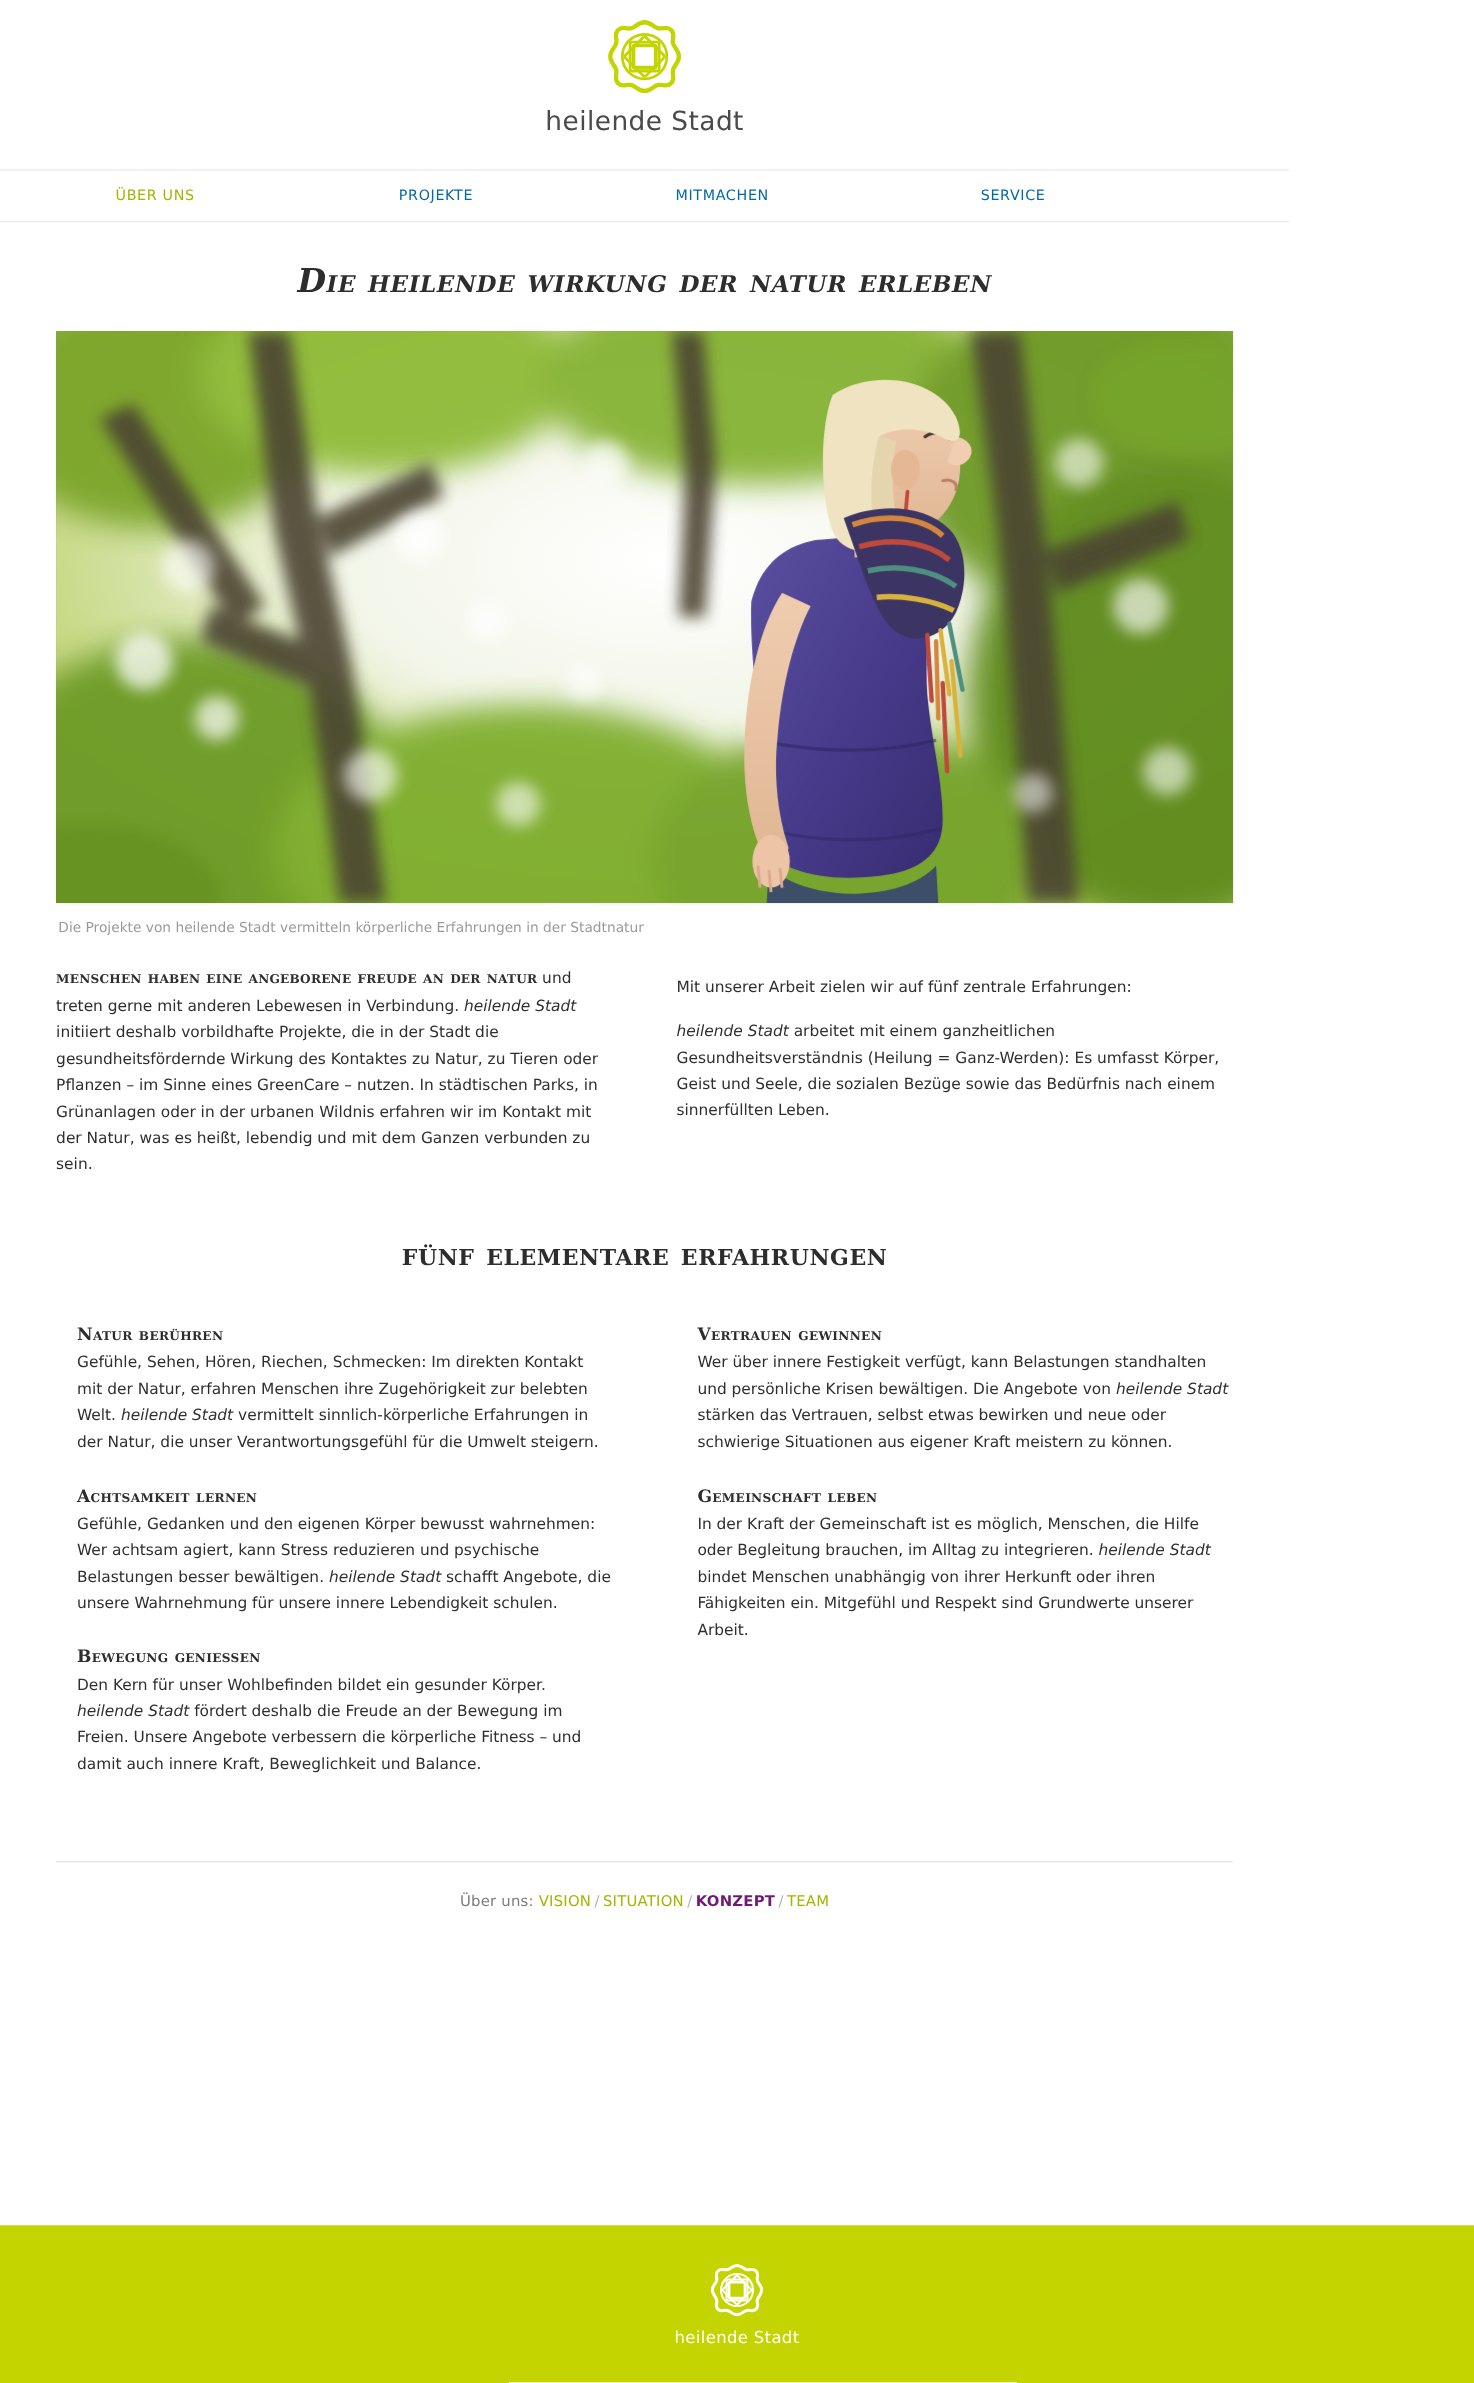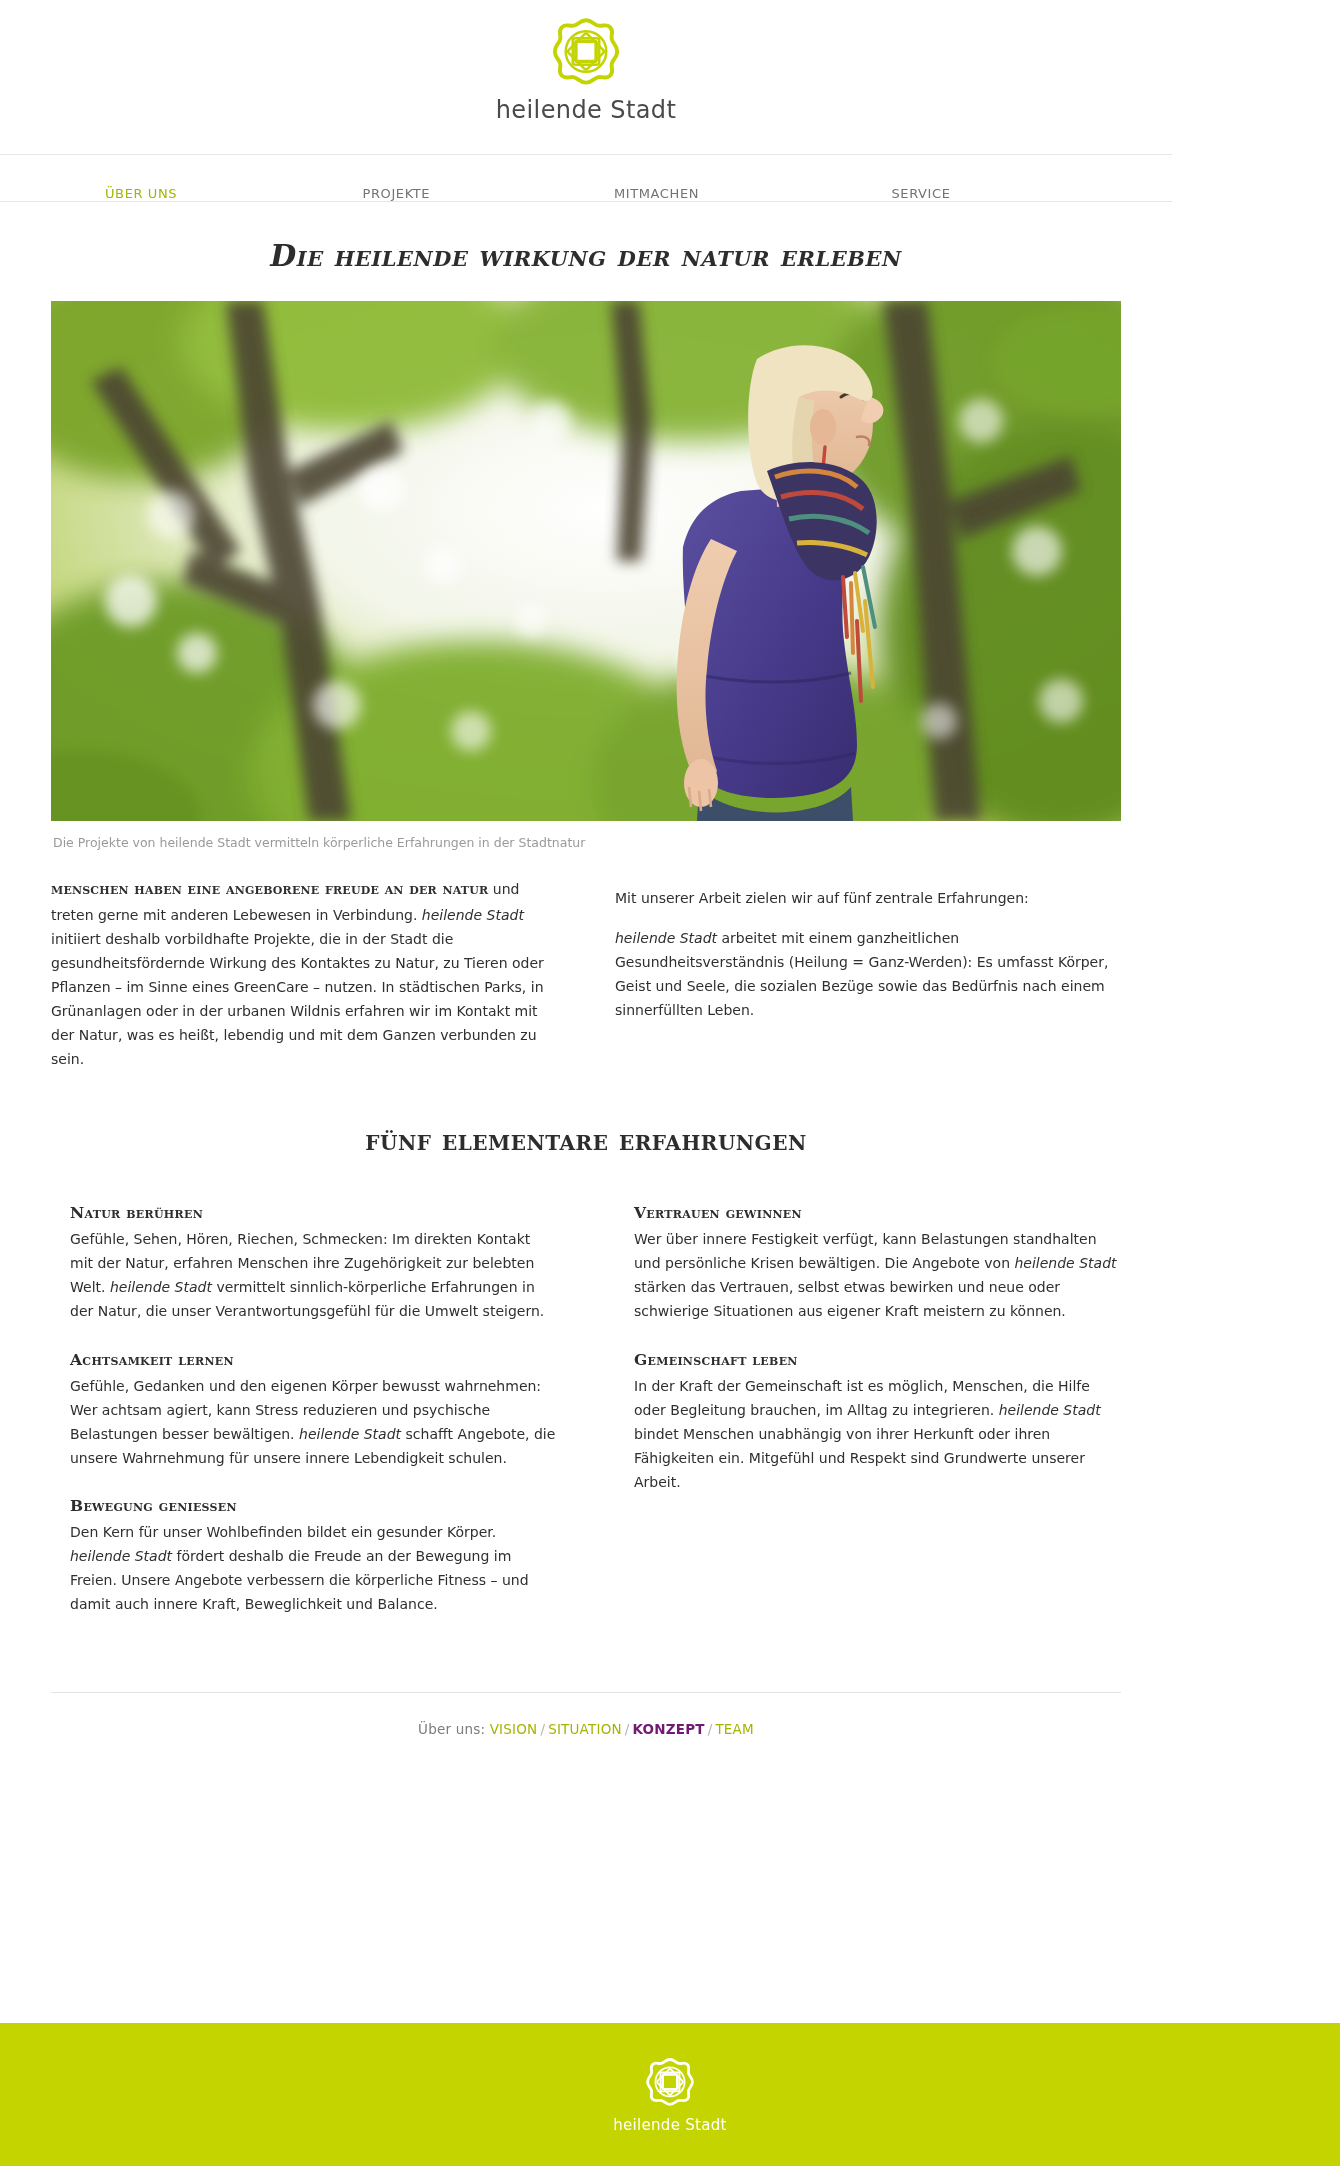--- a/index.html
+++ b/index.html
@@ -34,32 +34,32 @@
     color: #4a4a4a;
     margin-top: 4px;
     font-weight: 400;
   }
 
   
   .nav {
     height: 47px;
     border-bottom: 1px solid #e6e6e6;
     display: flex;
-    align-items: flex-end;
+    align-items: center;
   }
   .nav-inner {
     width: 1070px;
     margin: 0 auto;
     display: flex;
   }
   .nav-item {
     flex: 1;
     font-size: 13px;
     letter-spacing: 0.6px;
-    color: #737373;
+    color: #0369a1;
     text-decoration: none;
     font-family: "DejaVu Sans", sans-serif;
     font-weight: 400;
   }
   .nav-item.is-active { color: #a5b400; }
   .nav-item.n1 { padding-left: 54px; }
   .nav-item.n2 { padding-left: 28px; }
   .nav-item.n3 { padding-left: 22px; }
   .nav-item.n4 { padding-left: 48px; }
 

